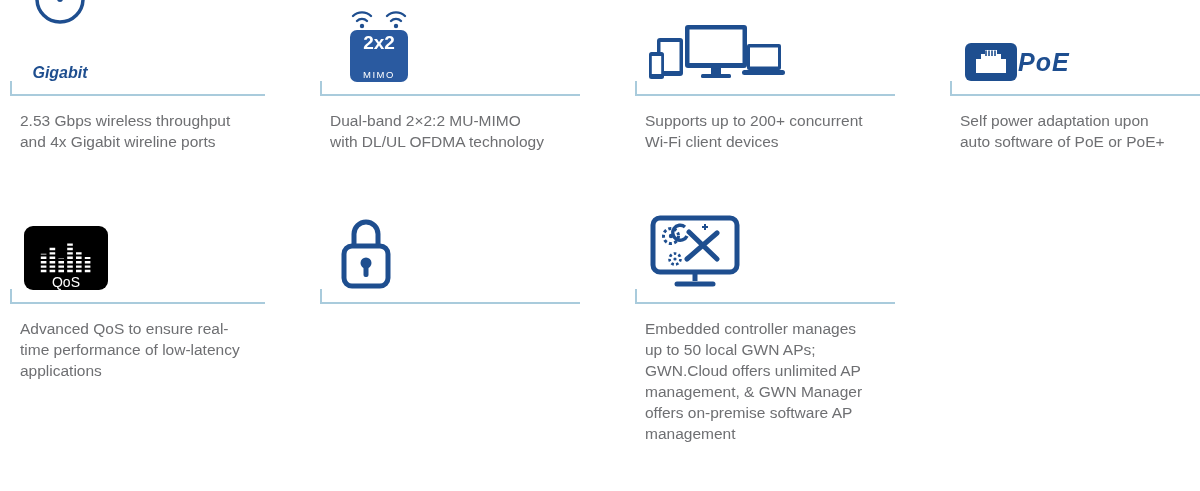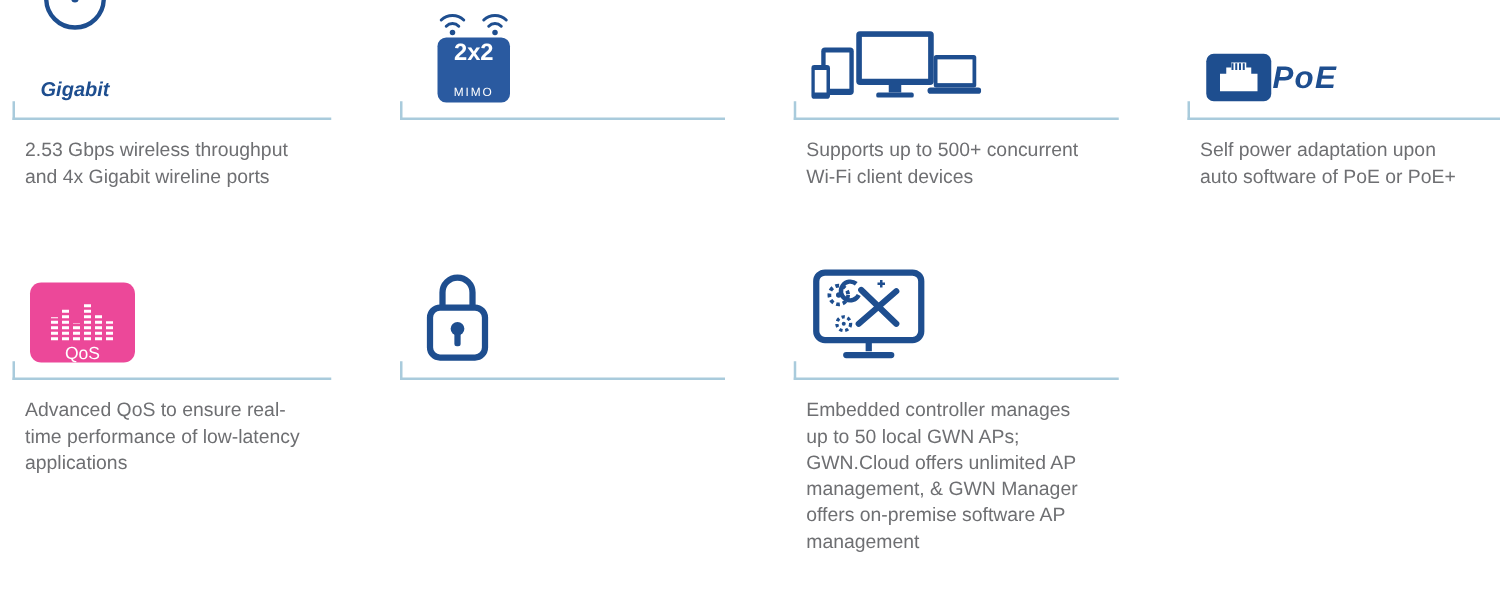--- a/index.html
+++ b/index.html
@@ -67,21 +67,21 @@
     align-items: center; justify-content: center;
     color: #ffffff;
     margin-top: 1px;
     text-align: center;
   }
   .mimo-box .big { font-size: 19px; font-weight: bold; line-height: 20px; }
   .mimo-box .small { font-size: 9.5px; letter-spacing: 1.5px; margin-top: 16px; }
   
   .qos-box {
     width: 84px; height: 64px;
-    background: #ec4899;
+    background: #000000;
     border-radius: 9px;
     display: flex; flex-direction: column;
     align-items: center;
     padding-top: 15px;
   }
   .qos-label { color: #ffffff; font-size: 14px; margin-top: 1px; }
   
   .poe-wrap { display: flex; flex-direction: row; align-items: center; }
   .poe-label {
     font-weight: bold;
@@ -125,20 +125,21 @@
           <circle cx="28" cy="17" r="2.2" fill="#1e4e8f"></circle>
           <circle cx="62" cy="17" r="2.2" fill="#1e4e8f"></circle>
         </svg>
         <div class="mimo-box">
           <div class="big">2x2</div>
           <div class="small">MIMO</div>
         </div>
       </div>
     </div>
     <div class="divider"></div>
+    <p class="desc">Dual-band 2×2:2 MU-MIMO with DL/UL OFDMA technology</p>
   </div>
 
   <div class="feature">
     <div class="icon-area">
       <svg width="136" height="62" viewBox="0 0 136 62">
 
         <rect x="8" y="18" width="26" height="38" rx="3" fill="#1e4e8f"></rect>
         <rect x="11.5" y="22" width="19" height="29" fill="#ffffff"></rect>
 
         <rect x="36" y="5" width="62" height="43" rx="3" fill="#1e4e8f"></rect>
@@ -148,21 +149,21 @@
 
         <rect x="98" y="24" width="34" height="26" rx="2" fill="#1e4e8f"></rect>
         <rect x="101" y="27.5" width="28" height="19" fill="#ffffff"></rect>
         <rect x="93" y="50" width="43" height="5" rx="2.5" fill="#1e4e8f"></rect>
 
         <rect x="0" y="32" width="15" height="27" rx="2.5" fill="#1e4e8f"></rect>
         <rect x="2.8" y="36" width="9.4" height="18" fill="#ffffff"></rect>
       </svg>
     </div>
     <div class="divider"></div>
-    <p class="desc">Supports up to 500+ concurrent Wi-Fi client devices</p>
+    <p class="desc">Supports up to 200+ concurrent Wi-Fi client devices</p>
   </div>
 
   <div class="feature">
     <div class="icon-area">
       <div class="poe-wrap">
         <svg width="54" height="40" viewBox="0 0 54 40">
           <rect x="1" y="1" width="52" height="38" rx="6" fill="#1e4e8f"></rect>
           <path d="M12,31 V17 h5 v-5 h4 V8 h12 v4 h4 v5 h5 v14 z" fill="#ffffff"></path>
           <g stroke="#1e4e8f" stroke-width="1.6">
             <line x1="22" y1="8.5" x2="22" y2="14"></line>

